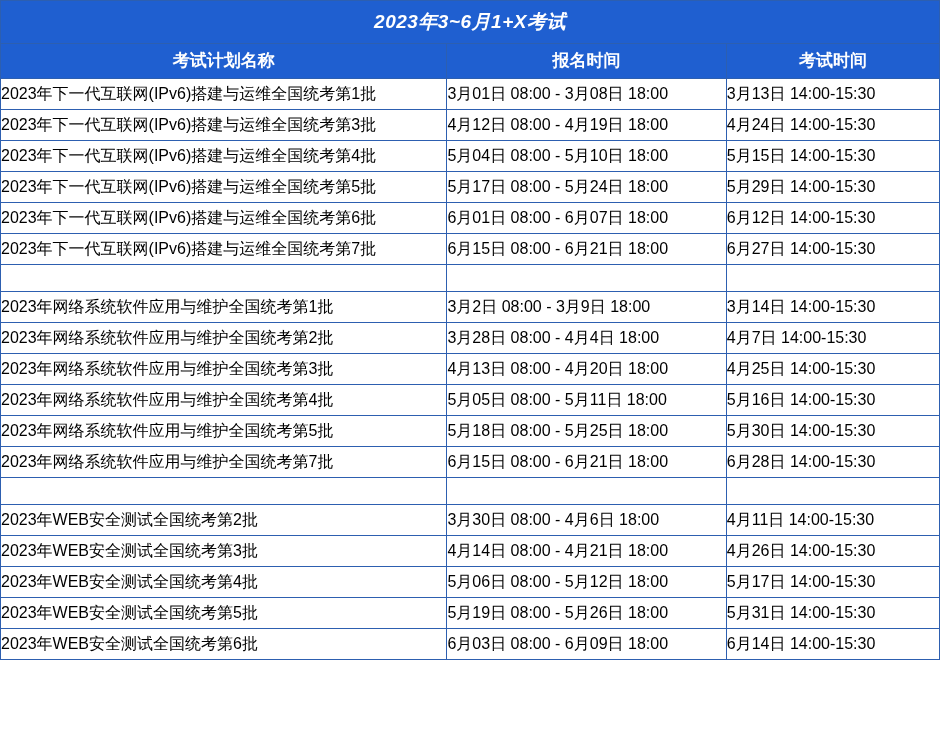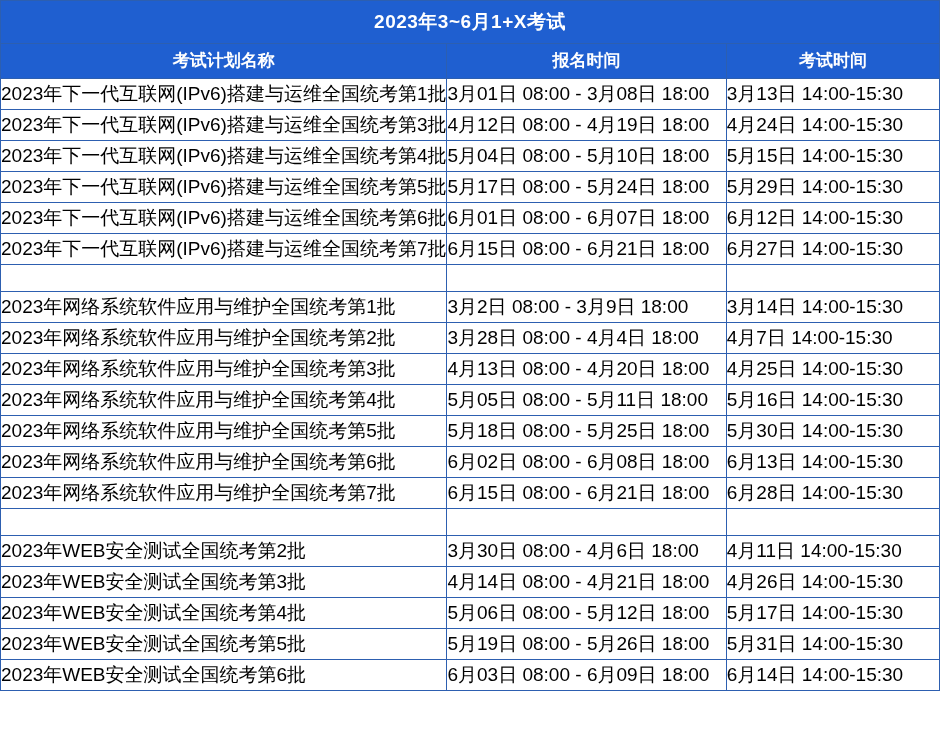--- a/index.html
+++ b/index.html
@@ -31,35 +31,36 @@
   }
   .title-row td {
     background: #1f5fd0;
     color: #ffffff;
     text-align: center;
     font-size: 19px;
     font-weight: bold;
     height: 42px;
     line-height: 42px;
     letter-spacing: 0.5px;
+    font-style: italic;
   }
   .header-row td {
     background: #1f5fd0;
     color: #ffffff;
     text-align: center;
     font-size: 17px;
     font-weight: bold;
     height: 34px;
     line-height: 34px;
     margin-top: 16px;
   }
   .data-row td {
     background: #ffffff;
     color: #000000;
-    font-size: 19px;
+    font-size: 16px;
     height: 30px;
     line-height: 30px;
     padding-left: 3px;
     padding-right: 3px;
     white-space: nowrap;
     overflow: hidden;
   }
   .spacer-row td {
     background: #ffffff;
     height: 26px;
@@ -149,25 +150,20 @@
         <td>2023年网络系统软件应用与维护全国统考第4批</td>
         <td>5月05日 08:00 - 5月11日 18:00</td>
         <td>5月16日 14:00-15:30</td>
       </tr>
       <tr class="data-row">
         <td>2023年网络系统软件应用与维护全国统考第5批</td>
         <td>5月18日 08:00 - 5月25日 18:00</td>
         <td>5月30日 14:00-15:30</td>
       </tr>
       <tr class="data-row">
-        <td>2023年网络系统软件应用与维护全国统考第6批</td>
-        <td>6月02日 08:00 - 6月08日 18:00</td>
-        <td>6月13日 14:00-15:30</td>
-      </tr>
-      <tr class="data-row">
         <td>2023年网络系统软件应用与维护全国统考第7批</td>
         <td>6月15日 08:00 - 6月21日 18:00</td>
         <td>6月28日 14:00-15:30</td>
       </tr>
 
       <tr class="spacer-row">
         <td></td>
         <td></td>
         <td></td>
       </tr>

